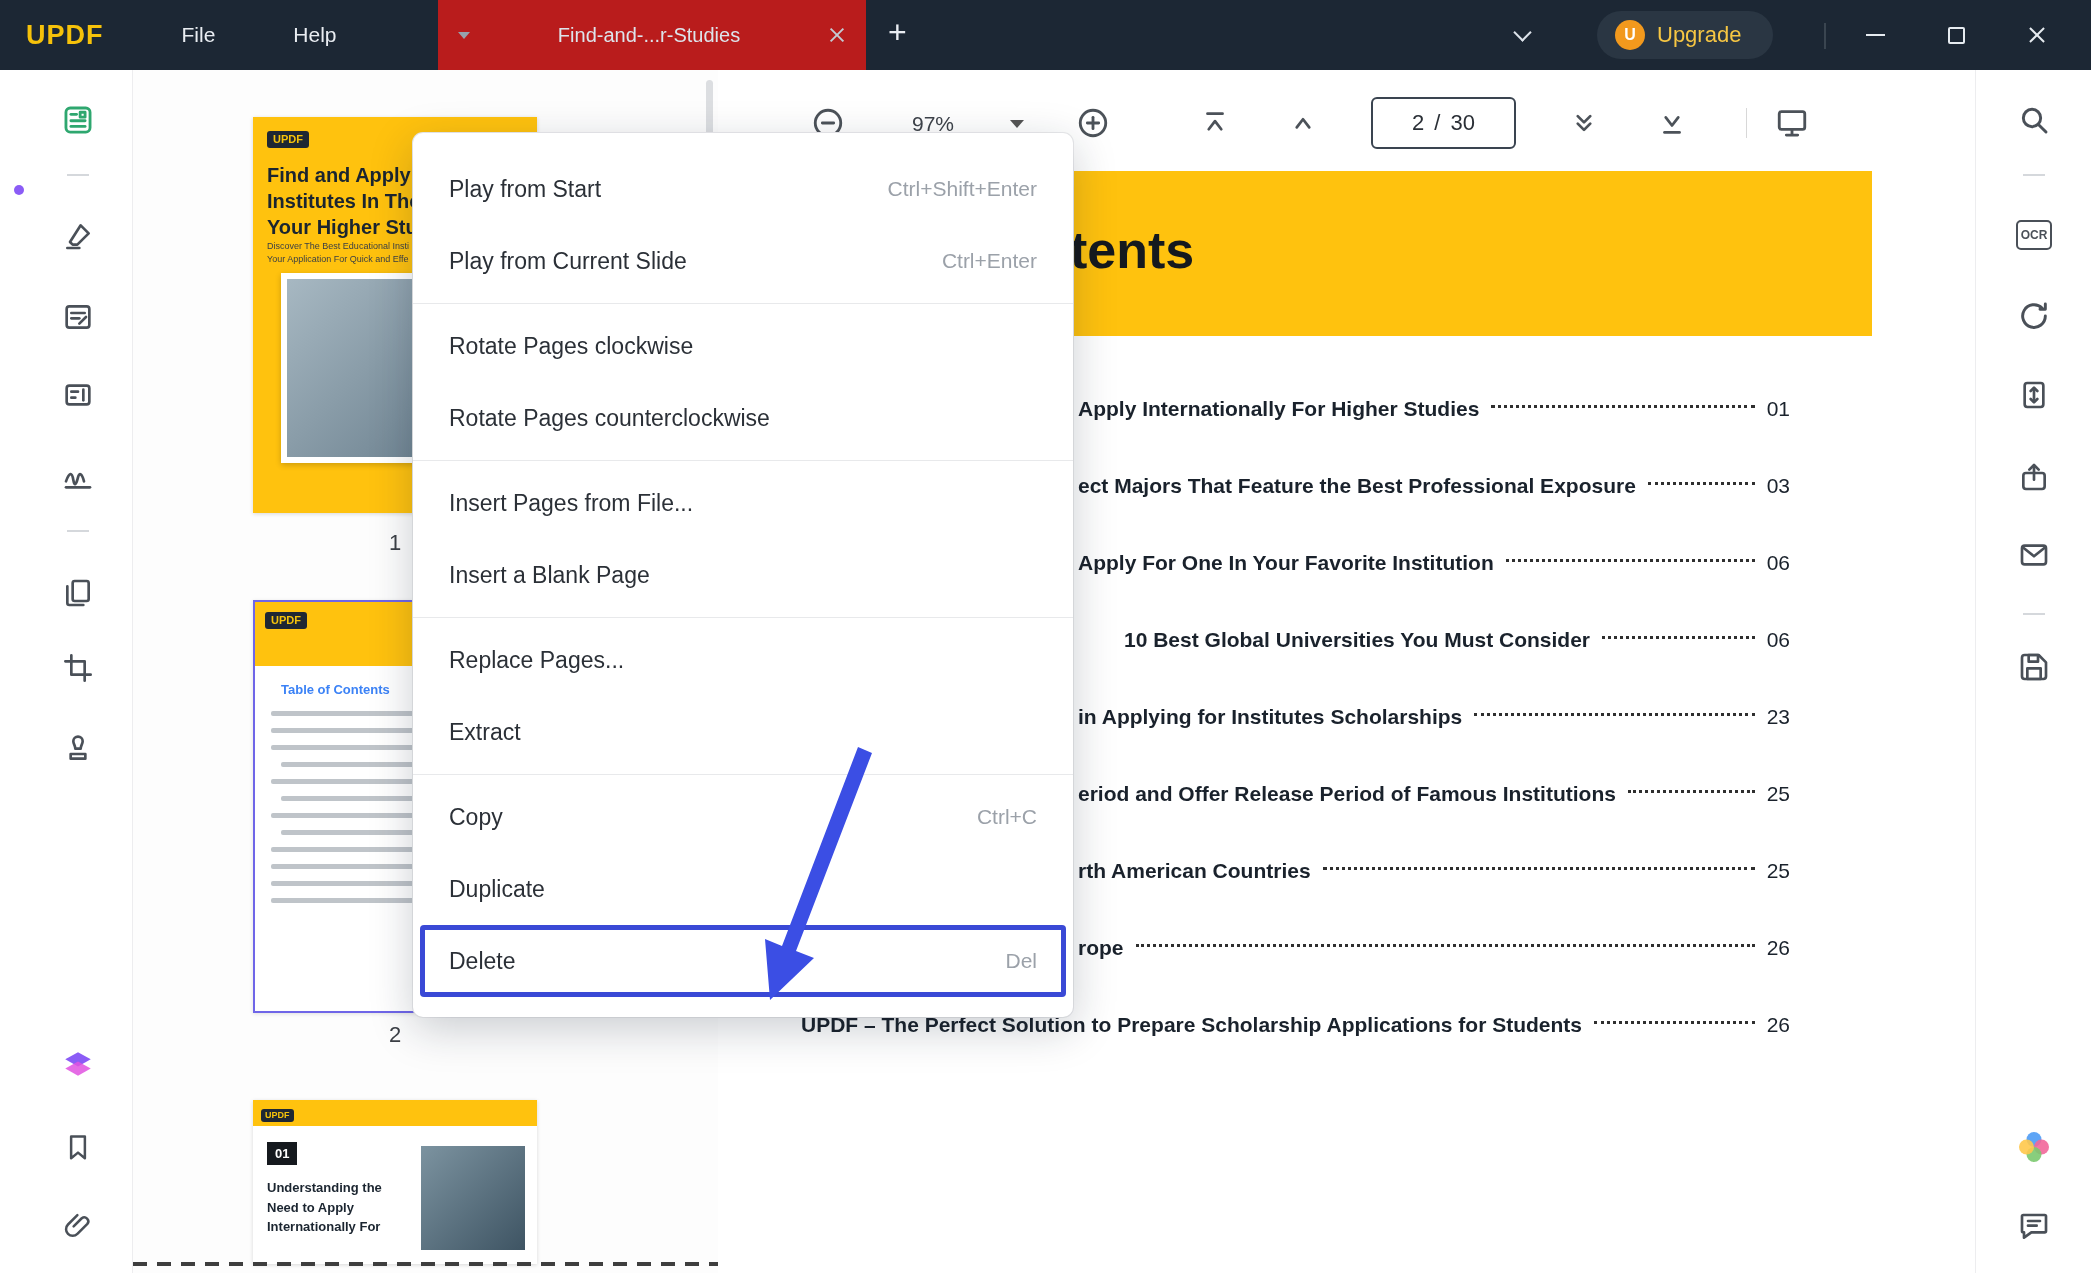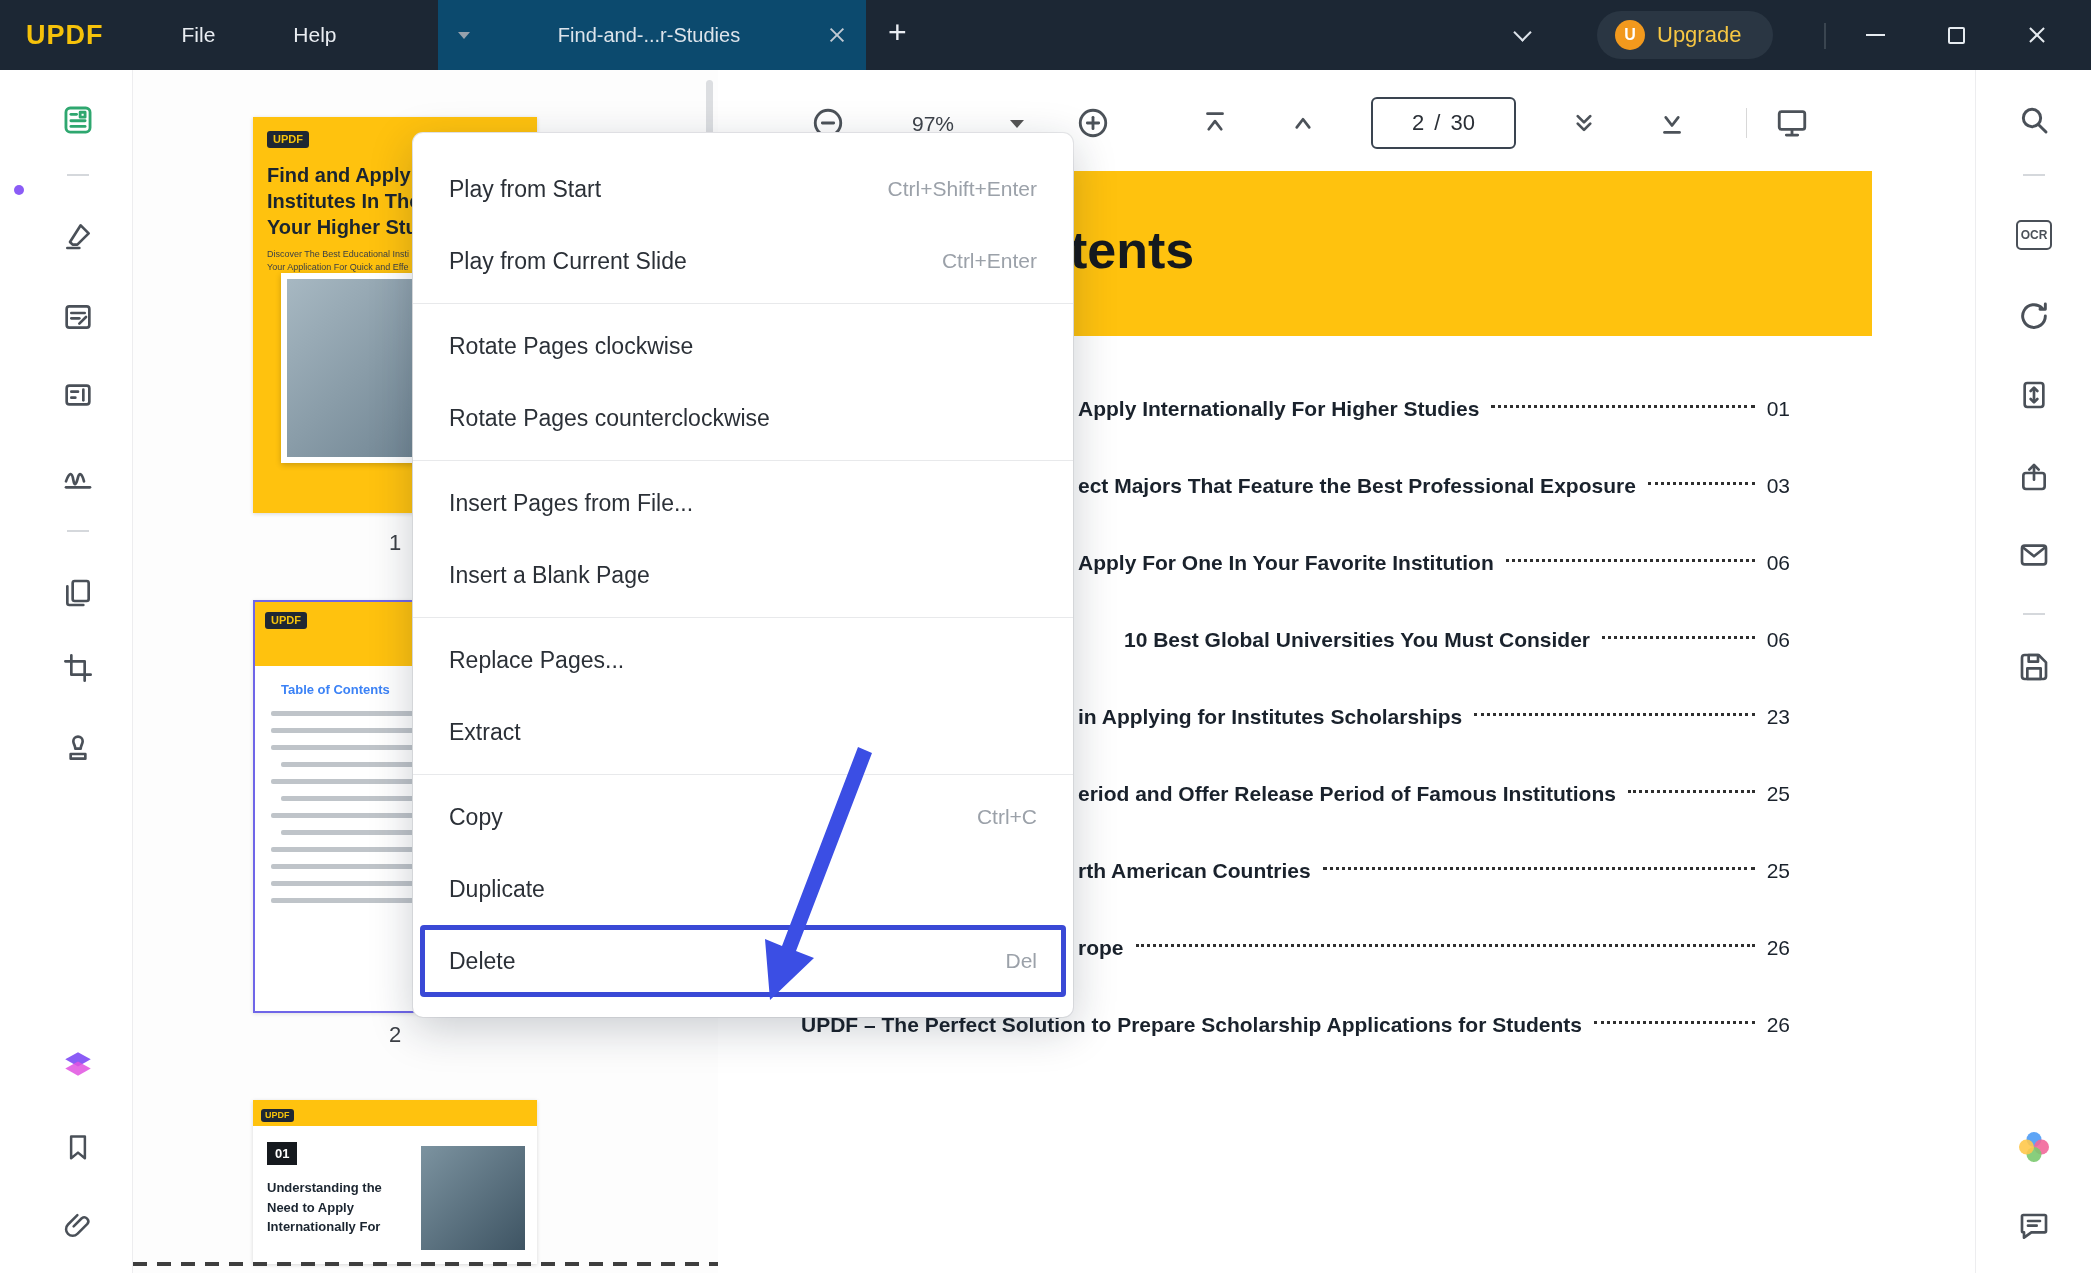--- a/index.html
+++ b/index.html
@@ -4,21 +4,21 @@
 <style>
   *{margin:0;padding:0;box-sizing:border-box}
   html,body{width:2091px;height:1273px;overflow:hidden;background:#fff;
     font-family:"Liberation Sans",sans-serif;-webkit-font-smoothing:antialiased}
   svg{display:block}
 
   
   .titlebar{position:absolute;left:0;top:0;width:2091px;height:70px;background:#1C2734;z-index:50;display:flex;align-items:center}
   .logo{margin-left:26px;font-size:27px;font-weight:bold;color:#F6C20A;letter-spacing:1px}
   .tmenu{color:#E9EDF2;font-size:21px;margin-left:78px;cursor:default}
-  .tab{position:absolute;left:438px;top:0;width:428px;height:70px;background:#0c4a6e;display:flex;align-items:center;padding:8px 20px;gap:14px}
+  .tab{position:absolute;left:438px;top:0;width:428px;height:70px;background:#b91c1c;display:flex;align-items:center;padding:8px 20px;gap:14px}
   .tab-caret{width:0;height:0;border-left:6px solid transparent;border-right:6px solid transparent;border-top:7px solid #97A1AC}
   .tab-title{flex:1;text-align:center;color:#DDE4EB;font-size:20px;white-space:nowrap;overflow:hidden}
   .xicon{position:relative;width:18px;height:18px}
   .xicon::before,.xicon::after{content:"";position:absolute;left:8px;top:0;width:2px;height:18px;background:#C3CBD4}
   .xicon::before{transform:rotate(45deg)}.xicon::after{transform:rotate(-45deg)}
   .newtab{position:absolute;left:888px;top:14px;color:#E9EDF2;font-size:32px;font-weight:300}
   .collapse-chev{position:absolute;left:1516px;top:26px;width:13px;height:13px;border-right:2px solid #DDE3EA;border-bottom:2px solid #DDE3EA;transform:rotate(45deg)}
   .upgrade{position:absolute;left:1597px;top:11px;height:48px;min-width:176px;background:#2A3643;border-radius:24px;display:flex;align-items:center;gap:12px;padding:0 18px}
   .upgrade-badge{width:30px;height:30px;border-radius:50%;background:#F2991D;color:#fff;font-weight:bold;font-size:16px;display:flex;align-items:center;justify-content:center}
   .upgrade-label{color:#F6C643;font-size:22px}
@@ -40,21 +40,21 @@
   .left-bar .sb-div{left:67px}
   .right-bar .sb-div{left:47px}
   .dot-purple{position:absolute;left:14px;top:115px;width:10px;height:10px;border-radius:50%;background:#8B5CF6}
   .ocr-box{width:40px;height:30px;border:2.4px solid #4A5058;border-radius:5px;color:#4A5058;font-size:12px;font-weight:bold;display:flex;align-items:center;justify-content:center}
 
   
   .thumb-panel{position:absolute;left:133px;top:70px;width:585px;height:1203px;background:#FDFDFD;z-index:5}
   .mini-logo{background:#1F2733;color:#F6C20A;font-weight:bold;font-size:11px;padding:3px 6px;border-radius:3px;display:inline-block;line-height:1}
   .thumb1{position:absolute;left:120px;top:47px;width:284px;height:396px;background:#FFC20E;padding:12px 14px;box-shadow:0 1px 4px rgba(0,0,0,.15)}
   .thumb1 .t1-title{margin-top:14px;font-size:20px;line-height:1.3;font-weight:bold;color:#1B2530}
-  .thumb1 .t1-sub{margin-top:8px;font-size:9px;line-height:1.4;color:#3A3F45}
+  .thumb1 .t1-sub{font-size:9px;line-height:1.4;color:#3A3F45}
   .t1-photo{position:absolute;left:28px;top:156px;width:250px;height:190px;background:linear-gradient(135deg,#A7B8C2,#5E7483);border:6px solid #fff;box-shadow:0 2px 6px rgba(0,0,0,.2)}
   .page-label{position:absolute;width:284px;text-align:center;font-size:22px;color:#3C4046}
   .thumb2{position:absolute;left:120px;top:530px;width:280px;height:413px;background:#fff;border:2px solid #6F66E8;box-shadow:0 1px 4px rgba(0,0,0,.12)}
   .t2-band{height:64px;background:#FFC20E;padding:8px 10px}
   .t2-head{margin:16px 0 14px 26px;font-size:13px;font-weight:bold;color:#3b82f6}
   .t2-bars{padding:0 16px}
   .t2-bars div{height:5px;background:#BFC4C9;border-radius:2px;margin-bottom:12px}
   .thumb3{position:absolute;left:120px;top:1030px;width:284px;height:164px;background:#fff;box-shadow:0 1px 4px rgba(0,0,0,.15);overflow:hidden}
   .t3-band{height:26px;background:#FFC20E;padding:4px 8px}
   .t3-band .mini-logo{font-size:9px;padding:2px 4px}

